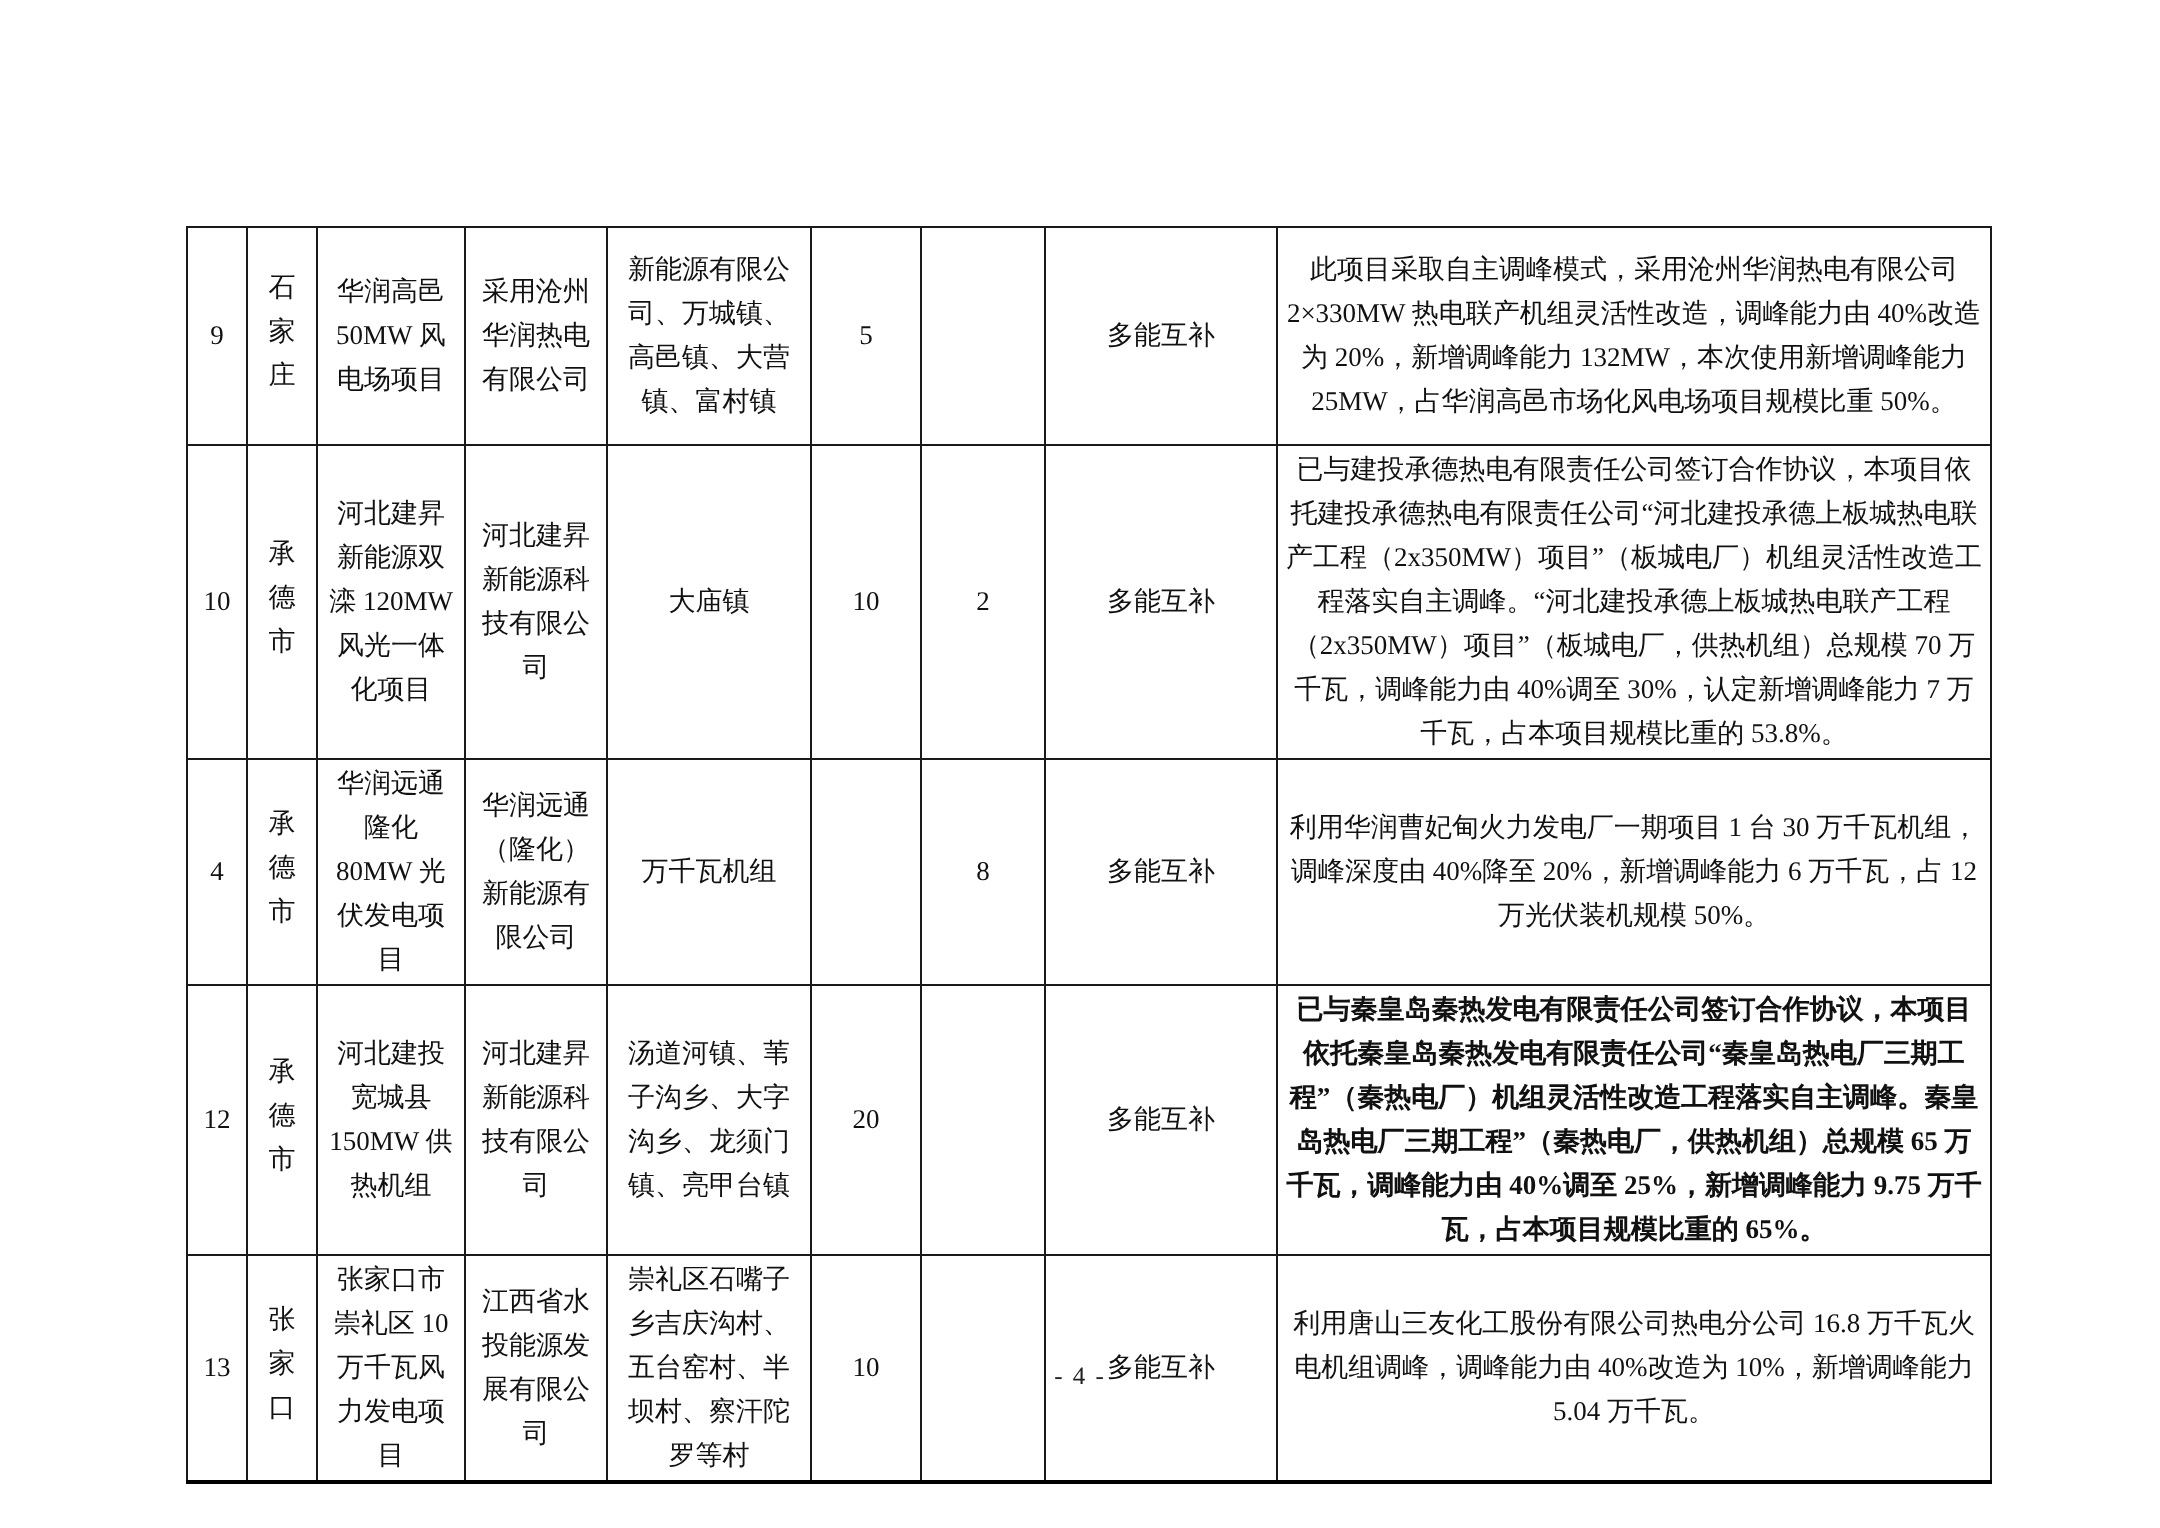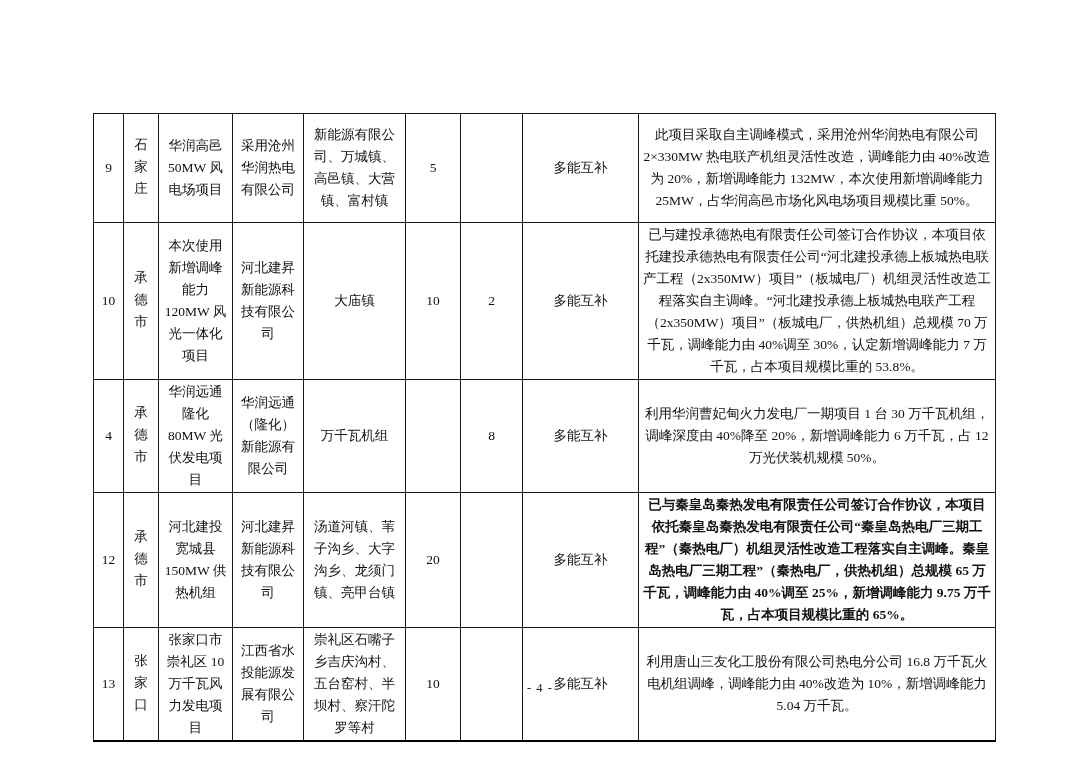--- a/index.html
+++ b/index.html
@@ -88,21 +88,21 @@
         <td class="cell-company">采用沧州华润热电有限公司</td>
         <td class="cell-towns">新能源有限公司、万城镇、高邑镇、大营镇、富村镇</td>
         <td class="cell-num">5</td>
         <td class="cell-num"></td>
         <td class="cell-mode">多能互补</td>
         <td class="cell-desc">此项目采取自主调峰模式，采用沧州华润热电有限公司 2×330MW 热电联产机组灵活性改造，调峰能力由 40%改造为 20%，新增调峰能力 132MW，本次使用新增调峰能力 25MW，占华润高邑市场化风电场项目规模比重 50%。</td>
       </tr>
       <tr style="height:124px">
         <td class="cell-no">10</td>
         <td class="cell-city">承德市</td>
-        <td class="cell-project">本次使用新增调峰能力 120MW 风光一体化项目</td>
+        <td class="cell-project">河北建昇新能源双滦 120MW 风光一体化项目</td>
         <td class="cell-company">河北建昇新能源科技有限公司</td>
         <td class="cell-towns">大庙镇</td>
         <td class="cell-num">10</td>
         <td class="cell-num">2</td>
         <td class="cell-mode">多能互补</td>
         <td class="cell-desc">已与建投承德热电有限责任公司签订合作协议，本项目依托建投承德热电有限责任公司“河北建投承德上板城热电联产工程（2x350MW）项目”（板城电厂）机组灵活性改造工程落实自主调峰。“河北建投承德上板城热电联产工程（2x350MW）项目”（板城电厂，供热机组）总规模 70 万千瓦，调峰能力由 40%调至 30%，认定新增调峰能力 7 万千瓦，占本项目规模比重的 53.8%。</td>
       </tr>
       <tr style="height:84px">
         <td class="cell-no">4</td>
         <td class="cell-city">承德市</td>

